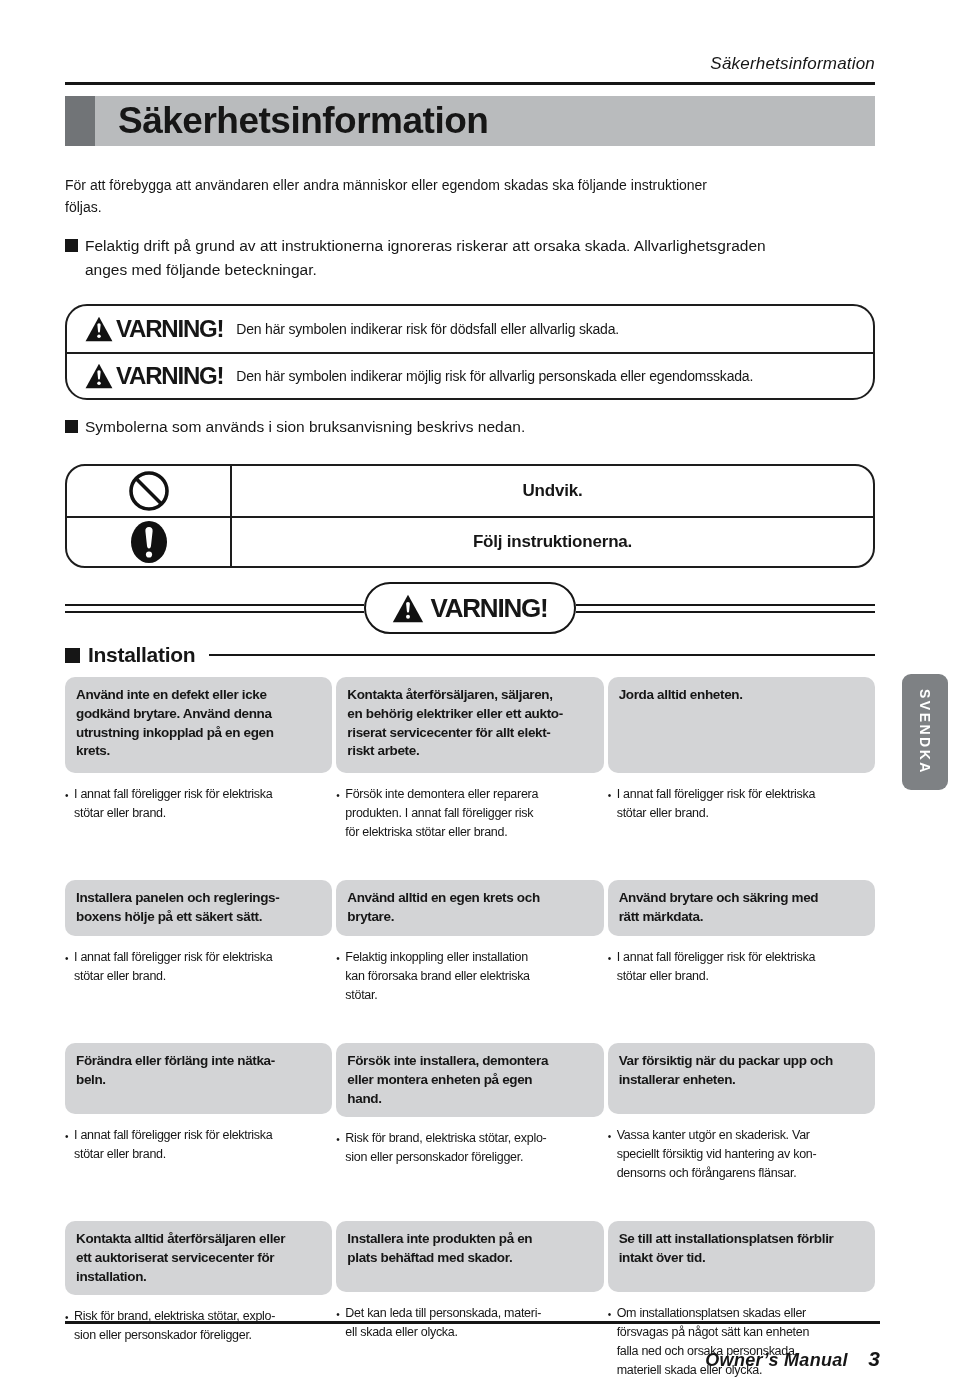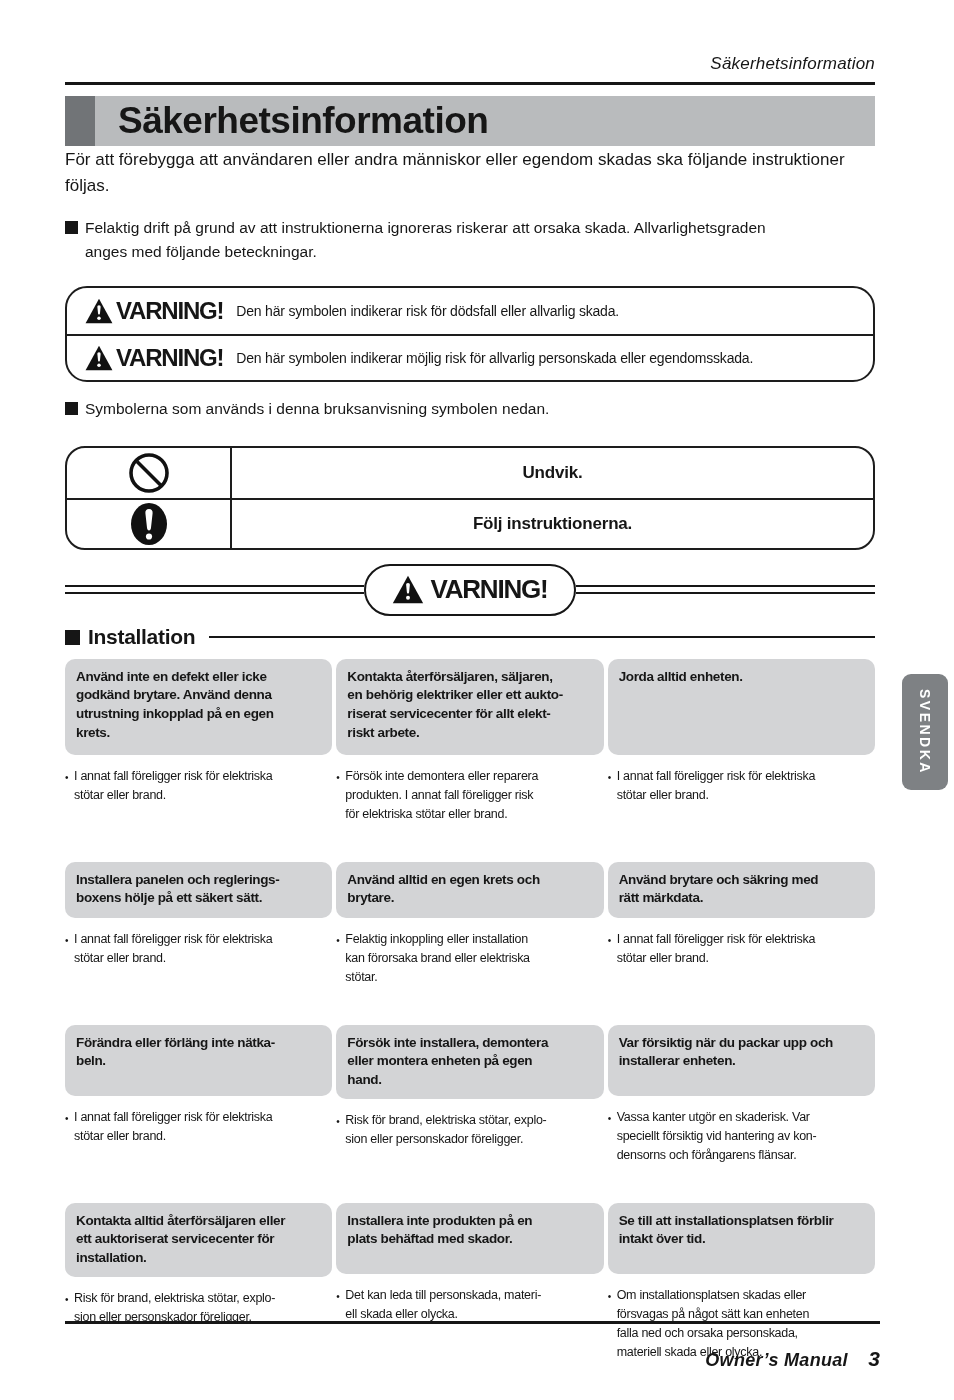--- a/index.html
+++ b/index.html
@@ -20,21 +20,21 @@
   
   .running-header{padding-top:42px;text-align:right;font-style:italic;font-size:17px;letter-spacing:0.2px;}
   .top-rule{margin-top:8px;border-top:3px solid var(--ink);}
 
   
   .title-bar{margin-top:11px;height:50px;background:var(--title-bar-bg);display:flex;align-items:center;}
   .title-accent{width:30px;height:50px;background:var(--title-accent);flex:none;}
   .title-text{font-size:37px;font-weight:bold;letter-spacing:-0.5px;margin-left:23px;white-space:nowrap;}
 
   
-  .intro{margin-top:1px;font-size:17px;line-height:1.55;white-space:pre-line;}
+  .intro{margin-top:29px;font-size:14px;line-height:1.55;white-space:pre-line;}
   .bullet-para{margin-top:16px;display:flex;font-size:15.5px;line-height:1.55;}
   .bullet-para .ptext{white-space:pre-line;}
   .sq{width:13px;height:13px;background:var(--ink);flex:none;margin:5px 7px 0 0;}
 
   
   .severity-box{margin-top:22px;border:2px solid #1d1d1d;border-radius:22px;overflow:hidden;}
   .severity-row{display:flex;align-items:center;height:46px;padding:0 10px 0 18px;}
   .severity-row + .severity-row{border-top:2px solid #1d1d1d;}
   .warn-tri{flex:none;}
   .warn-label{font-size:24px;font-weight:bold;letter-spacing:-1.2px;margin-left:3px;white-space:nowrap;}
@@ -133,21 +133,21 @@
         <path d="M12 6 c1 0 1.5 .7 1.4 1.6 l-.55 5.4 c-.06 .7 -.45 1.1 -.85 1.1 s-.79 -.4 -.85 -1.1 l-.55 -5.4 C10.5 6.7 11 6 12 6 Z" fill="#fff"></path>
         <circle cx="12" cy="17.3" r="1.5" fill="#fff"></circle>
       </svg>
       <span class="warn-label">VARNING!</span>
       <span class="warn-desc">Den här symbolen indikerar möjlig risk för allvarlig personskada eller egendomsskada.</span>
     </div>
   </div>
 
   <div class="bullet-para symbols-note">
     <span class="sq"></span>
-    <div class="ptext">Symbolerna som används i denna bruksanvisning symbolen nedan.</div>
+    <div class="ptext">Symbolerna som används i sion bruksanvisning beskrivs nedan.</div>
   </div>
 
   <div class="symbols-table">
     <div class="symbols-row">
       <div class="symbol-cell">
         <svg width="42" height="42" viewBox="0 0 42 42">
           <circle cx="21" cy="21" r="18" fill="none" stroke="#111" stroke-width="3.6"></circle>
           <line x1="9" y1="9.5" x2="33" y2="33.5" stroke="#111" stroke-width="3.6"></line>
         </svg>
       </div>

